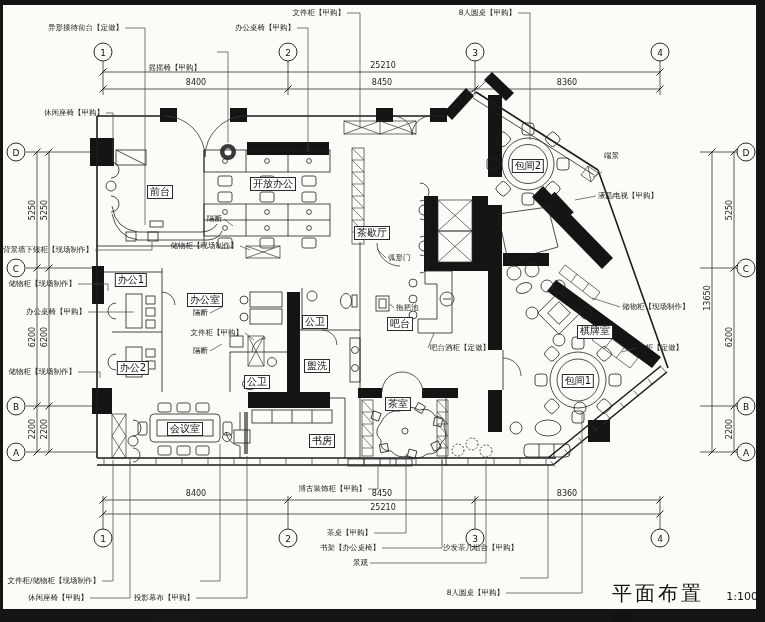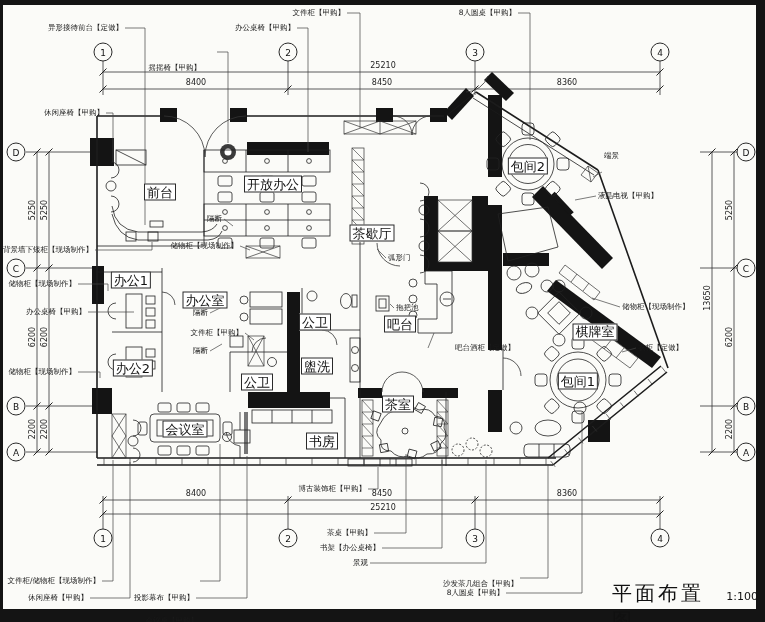--- a/index.html
+++ b/index.html
@@ -6,21 +6,21 @@
   #sheet{
     position:relative;width:765px;height:622px;background:#fbfbf8;
     font-family:"DejaVu Sans",sans-serif;color:#1c1c1c;overflow:hidden;
   }
   #plan{position:absolute;left:0;top:0;}
   .lbl{position:absolute;white-space:nowrap;font-size:7.5px;line-height:1;color:#1a1a1a;}
   .lbl.end{transform:translate(-100%,-50%);}
   .lbl.start{transform:translate(0,-50%);}
   .roomtag{
     position:absolute;transform:translate(-50%,-50%);
-    font-size:13px;line-height:1;padding:1px 2px;border:0.8px solid #2a2a2a;
+    font-size:10px;line-height:1;padding:1px 2px;border:0.8px solid #2a2a2a;
     background:#fff;white-space:nowrap;color:#111;
   }
   .bubble{
     position:absolute;width:17px;height:17px;border:0.9px solid #2a2a2a;border-radius:50%;
     background:#fbfbf8;font-size:9px;display:flex;align-items:center;justify-content:center;
     transform:translate(-50%,-50%);color:#111;
   }
   .dim{position:absolute;font-size:8px;line-height:1;color:#222;transform:translate(-50%,-100%);}
   .dim.rot{transform:translate(-50%,-50%) rotate(-90deg);}
   #titleblock{
@@ -517,30 +517,30 @@
       <span class="lbl end" style="left: 76px; top: 284px;">储物柜【现场制作】</span>
       <span class="lbl end" style="left: 86px; top: 312px;">办公桌椅【甲购】</span>
       <span class="lbl end" style="left: 76px; top: 372px;">储物柜【现场制作】</span>
       <span class="lbl end" style="left: 222px; top: 219px;">隔断</span>
       <span class="lbl end" style="left: 238px; top: 246px;">储物柜【现场制作】</span>
       <span class="lbl end" style="left: 243px; top: 333px;">文件柜【甲购】</span>
       <span class="lbl end" style="left: 208px; top: 313px;">隔断</span>
       <span class="lbl end" style="left: 208px; top: 351px;">隔断</span>
       <span class="lbl start" style="left: 388px; top: 258px;">弧形门</span>
       <span class="lbl start" style="left: 396px; top: 308px;">拖把池</span>
-      <span class="lbl start" style="left: 430px; top: 348px; margin-left: 25px;">吧台酒柜【定做】</span>
+      <span class="lbl start" style="left: 430px; top: 348px;">吧台酒柜【定做】</span>
       <span class="lbl start" style="left: 604px; top: 156px;">端景</span>
       <span class="lbl start" style="left: 598px; top: 196px;">液晶电视【甲购】</span>
       <span class="lbl start" style="left: 622px; top: 307px;">储物柜【现场制作】</span>
       <span class="lbl start" style="left: 638px; top: 348px;">衣柜【定做】</span>
       <span class="lbl end" style="left: 366px; top: 489px;">博古装饰柜【甲购】</span>
       <span class="lbl end" style="left: 372px; top: 533px;">茶桌【甲购】</span>
       <span class="lbl end" style="left: 380px; top: 548px;">书架【办公桌椅】</span>
       <span class="lbl end" style="left: 368px; top: 563px;">景观</span>
-      <span class="lbl end" style="left: 518px; top: 548px; margin-top: 36px;">沙发茶几组合【甲购】</span>
+      <span class="lbl end" style="left: 518px; top: 548px;">沙发茶几组合【甲购】</span>
       <span class="lbl end" style="left: 504px; top: 593px;">8人圆桌【甲购】</span>
       <span class="lbl end" style="left: 100px; top: 581px;">文件柜/储物柜【现场制作】</span>
       <span class="lbl end" style="left: 88px; top: 598px;">休闲座椅【甲购】</span>
       <span class="lbl end" style="left: 198px; top: 581px; margin-top: 40px;">会议桌【甲购】</span>
       <span class="lbl end" style="left: 194px; top: 598px;">投影幕布【甲购】</span>
     </div>
 
   <div id="titleblock">
     <span class="t">平面布置图</span>
     <span class="s">1:100</span>

